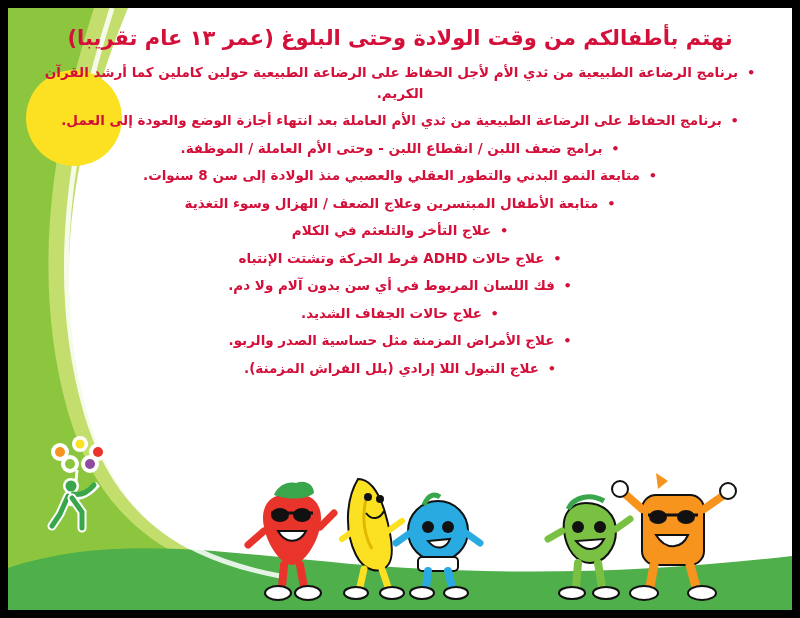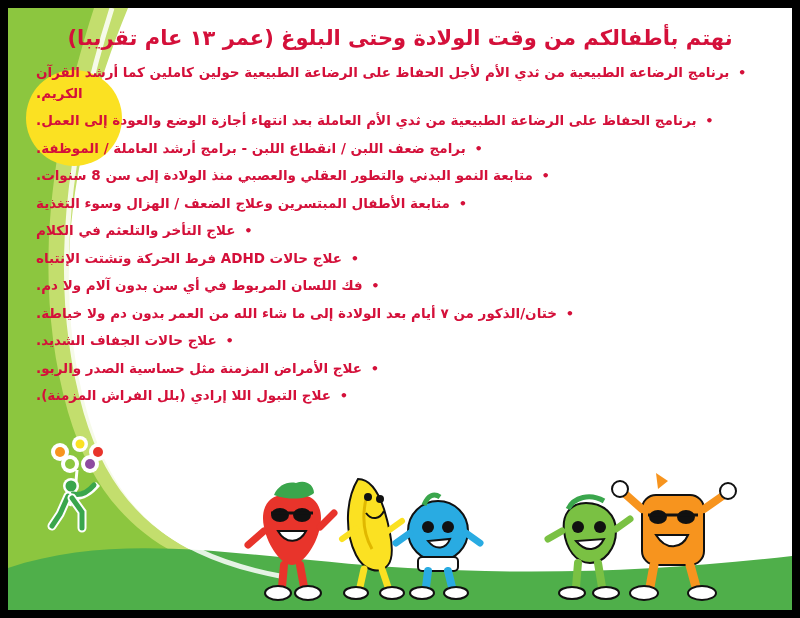--- a/index.html
+++ b/index.html
@@ -62,21 +62,21 @@
 
   .bullet-list {
     list-style: none;
     margin: 0;
     padding: 0;
     direction: rtl;
   }
 
   .bullet-item {
     display: block;
-    text-align: left;
+    text-align: center;
     color: #d4103a;
     font-size: 13.5px;
     font-weight: bold;
     line-height: 1.5;
     margin: 0 0 7px 0;
     padding: 0;
     direction: rtl;
   }
 
   .bullet-item .dot {
@@ -248,45 +248,41 @@
         <li class="bullet-item">
           <span class="dot">•</span>
           <span class="txt">برنامج الرضاعة الطبيعية من ثدي الأم لأجل الحفاظ على الرضاعة الطبيعية حولين كاملين كما أرشد القرآن الكريم.</span>
         </li>
         <li class="bullet-item">
           <span class="dot">•</span>
           <span class="txt">برنامج الحفاظ على الرضاعة الطبيعية من ثدي الأم العاملة بعد انتهاء أجازة الوضع والعودة إلى العمل.</span>
         </li>
         <li class="bullet-item">
           <span class="dot">•</span>
-          <span class="txt">برامج ضعف اللبن / انقطاع اللبن - برامج أرشد العاملة / الموظفة.</span>
+          <span class="txt">برامج ضعف اللبن / انقطاع اللبن - وحتى الأم العاملة / الموظفة.</span>
         </li>
         <li class="bullet-item">
           <span class="dot">•</span>
           <span class="txt">متابعة النمو البدني والتطور العقلي والعصبي منذ الولادة إلى سن 8 سنوات.</span>
         </li>
         <li class="bullet-item">
           <span class="dot">•</span>
           <span class="txt">متابعة الأطفال المبتسرين وعلاج الضعف / الهزال وسوء التغذية</span>
         </li>
         <li class="bullet-item">
           <span class="dot">•</span>
           <span class="txt">علاج التأخر والتلعثم في الكلام</span>
         </li>
         <li class="bullet-item">
           <span class="dot">•</span>
           <span class="txt">علاج حالات ADHD فرط الحركة وتشتت الإنتباه</span>
         </li>
         <li class="bullet-item">
           <span class="dot">•</span>
           <span class="txt">فك اللسان المربوط في أي سن بدون آلام ولا دم.</span>
-        </li>
-        <li class="bullet-item">
-          <span class="dot">•</span>
-          <span class="txt">ختان/الذكور من ٧ أيام بعد الولادة إلى ما شاء الله من العمر بدون دم ولا خياطة.</span>
         </li>
         <li class="bullet-item">
           <span class="dot">•</span>
           <span class="txt">علاج حالات الجفاف الشديد.</span>
         </li>
         <li class="bullet-item">
           <span class="dot">•</span>
           <span class="txt">علاج الأمراض المزمنة مثل حساسية الصدر والربو.</span>
         </li>
         <li class="bullet-item">

